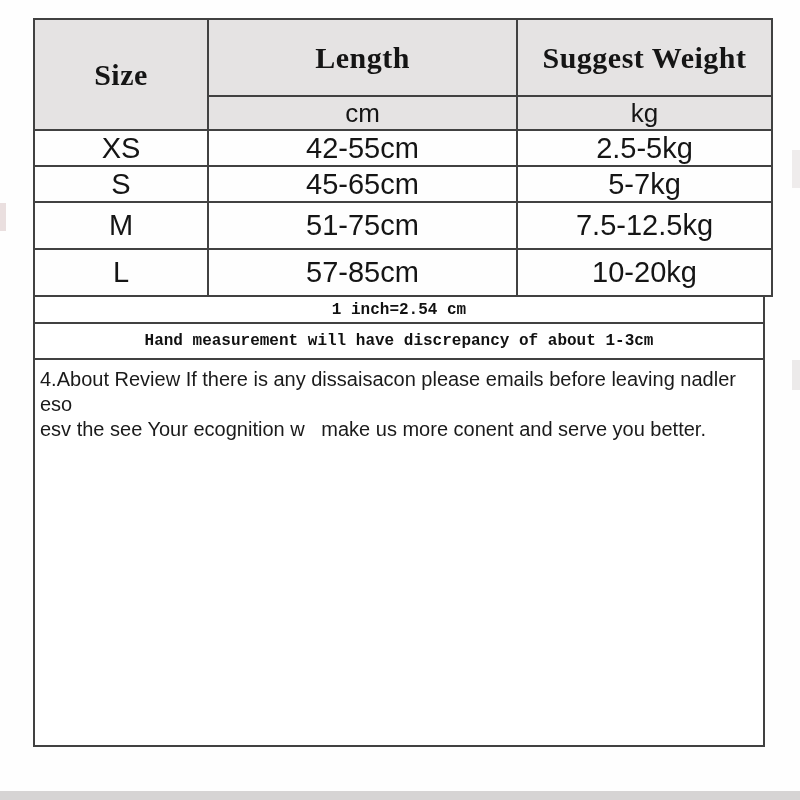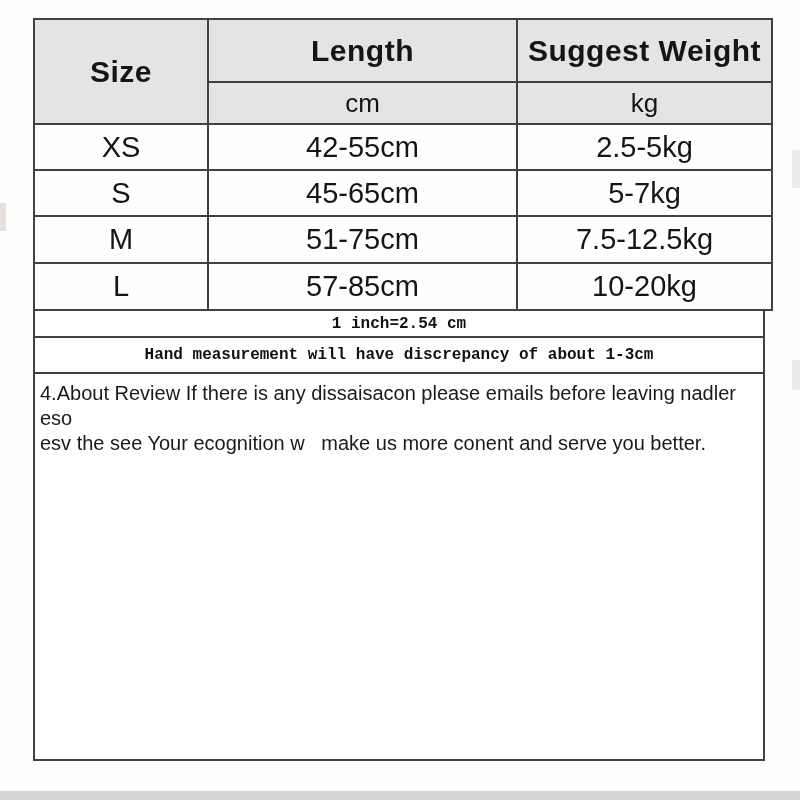--- a/index.html
+++ b/index.html
@@ -32,23 +32,23 @@
   table.size-table td {
     border: 2px solid #414141;
     text-align: center;
     vertical-align: middle;
     color: #151515;
     padding: 0;
   }
   td.col-size   { width: 172px; }
   td.col-length { width: 307px; }
   td.col-weight { width: 253px; }
-  tr.head-main  { height: 63px; }
-  tr.head-unit  { height: 42px; }
-  tr.data-row-a { height: 46px; }
+  tr.head-main  { height: 77px; font-family: Liberation Serif, serif; }
+  tr.head-unit  { height: 34px; }
+  tr.data-row-a { height: 36px; }
   tr.data-row-b { height: 47px; }
   .hdr {
     background: #e5e3e3;
     font-weight: bold;
     font-size: 30px;
     letter-spacing: 0.5px;
   }
   .unit {
     background: #e5e3e3;
     font-size: 26px;

